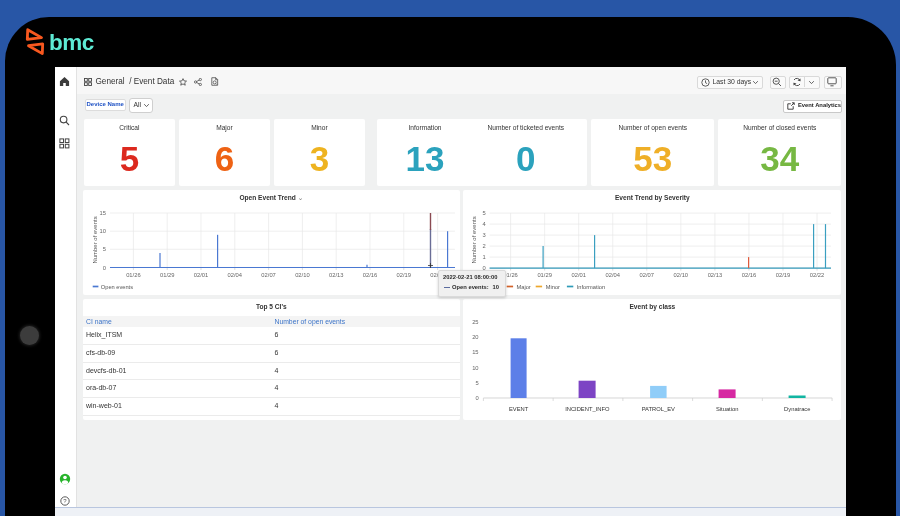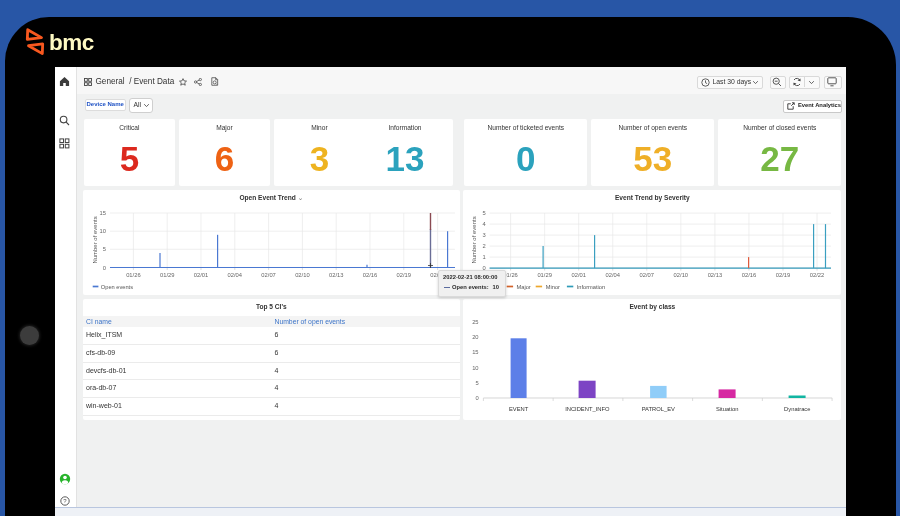--- a/index.html
+++ b/index.html
@@ -1,20 +1,20 @@
 <!DOCTYPE html>
 <html><head>
 <meta charset="utf-8">
 <style>
 html,body{margin:0;padding:0;}
 #stage{position:relative;width:900px;height:516px;background:#2856a6;overflow:hidden;font-family:"Liberation Sans",sans-serif;}
 .abs{position:absolute;}
 #bezel{left:5px;top:17px;width:891px;height:499px;background:#000;border-radius:44px 48px 0 0;}
 #cam{left:20px;top:326px;width:19px;height:19px;border-radius:50%;background:#3c3c3c;box-shadow:0 0 3px 1px rgba(60,60,60,.55);}
-#logotext{left:49px;top:29.5px;color:#fef9c3;font-weight:bold;font-size:22.5px;letter-spacing:-0.5px;}
+#logotext{left:49px;top:29.5px;color:#5eead4;font-weight:bold;font-size:22.5px;letter-spacing:-0.5px;}
 #win{left:55px;top:67px;width:791px;height:449px;background:#f0f1f1;overflow:hidden;}
 #sidebar{left:0;top:0;width:20.8px;height:449px;background:#fff;border-right:1px solid #e2e2e2;}
 #toolbar{left:21.8px;top:0;width:769.2px;height:26.5px;background:#f7f7f7;}
 .panel{background:#fff;border-radius:2px;}
 .kcard{top:52.4px;height:66.6px;background:#fff;border-radius:2px;text-align:center;}
 .klabel{margin-top:5px;font-size:6.6px;color:#333;}
 .knum{margin-top:9.5px;font-size:35px;font-weight:bold;line-height:35px;}
 .ctitle{width:100%;text-align:center;font-size:6.6px;font-weight:bold;color:#333;}
 .btn{background:#fafafa;border:1px solid #d9d9d9;border-radius:2px;}
 svg{display:block;}
@@ -137,35 +137,35 @@
         <div class="knum" style="color:#dc291e;">5</div>
       </div>
   <div class="abs kcard" style="left:124px;width:90.8px;">
         <div class="klabel">Major</div>
         <div class="knum" style="color:#ee6214;">6</div>
       </div>
   <div class="abs kcard" style="left:219px;width:90.8px;">
         <div class="klabel">Minor</div>
         <div class="knum" style="color:#eeb320;">3</div>
       </div>
-  <div class="abs kcard" style="left:302px;width:96px;">
+  <div class="abs kcard" style="left:322px;width:96px;">
         <div class="klabel">Information</div>
         <div class="knum" style="color:#2ba2bd;">13</div>
       </div>
   <div class="abs kcard" style="left:409.4px;width:122.8px;">
         <div class="klabel">Number of ticketed events</div>
         <div class="knum" style="color:#2ba2bd;">0</div>
       </div>
   <div class="abs kcard" style="left:536.4px;width:122.8px;">
         <div class="klabel">Number of open events</div>
         <div class="knum" style="color:#efaf27;">53</div>
       </div>
   <div class="abs kcard" style="left:663.4px;width:122.9px;">
         <div class="klabel">Number of closed events</div>
-        <div class="knum" style="color:#77b843;">27</div>
+        <div class="knum" style="color:#77b843;">34</div>
       </div>
 
   <div class="abs panel" style="left:28px;top:123px;width:376.6px;height:105px;"></div>
   <div class="abs ctitle" style="left:28px;top:127px;width:376.6px;">Open Event Trend <span style="font-weight:normal;color:#777;">⌄</span></div>
   <svg class="abs" width="376.6" height="105" style="left:28px;top:123px" viewBox="0 0 376.6 105">
     <g stroke="#e8e8e8" stroke-width="0.7">
       <line x1="50.4" y1="23" x2="50.4" y2="77.5"></line>
           <line x1="84.2" y1="23" x2="84.2" y2="77.5"></line>
           <line x1="118" y1="23" x2="118" y2="77.5"></line>
           <line x1="151.8" y1="23" x2="151.8" y2="77.5"></line>

